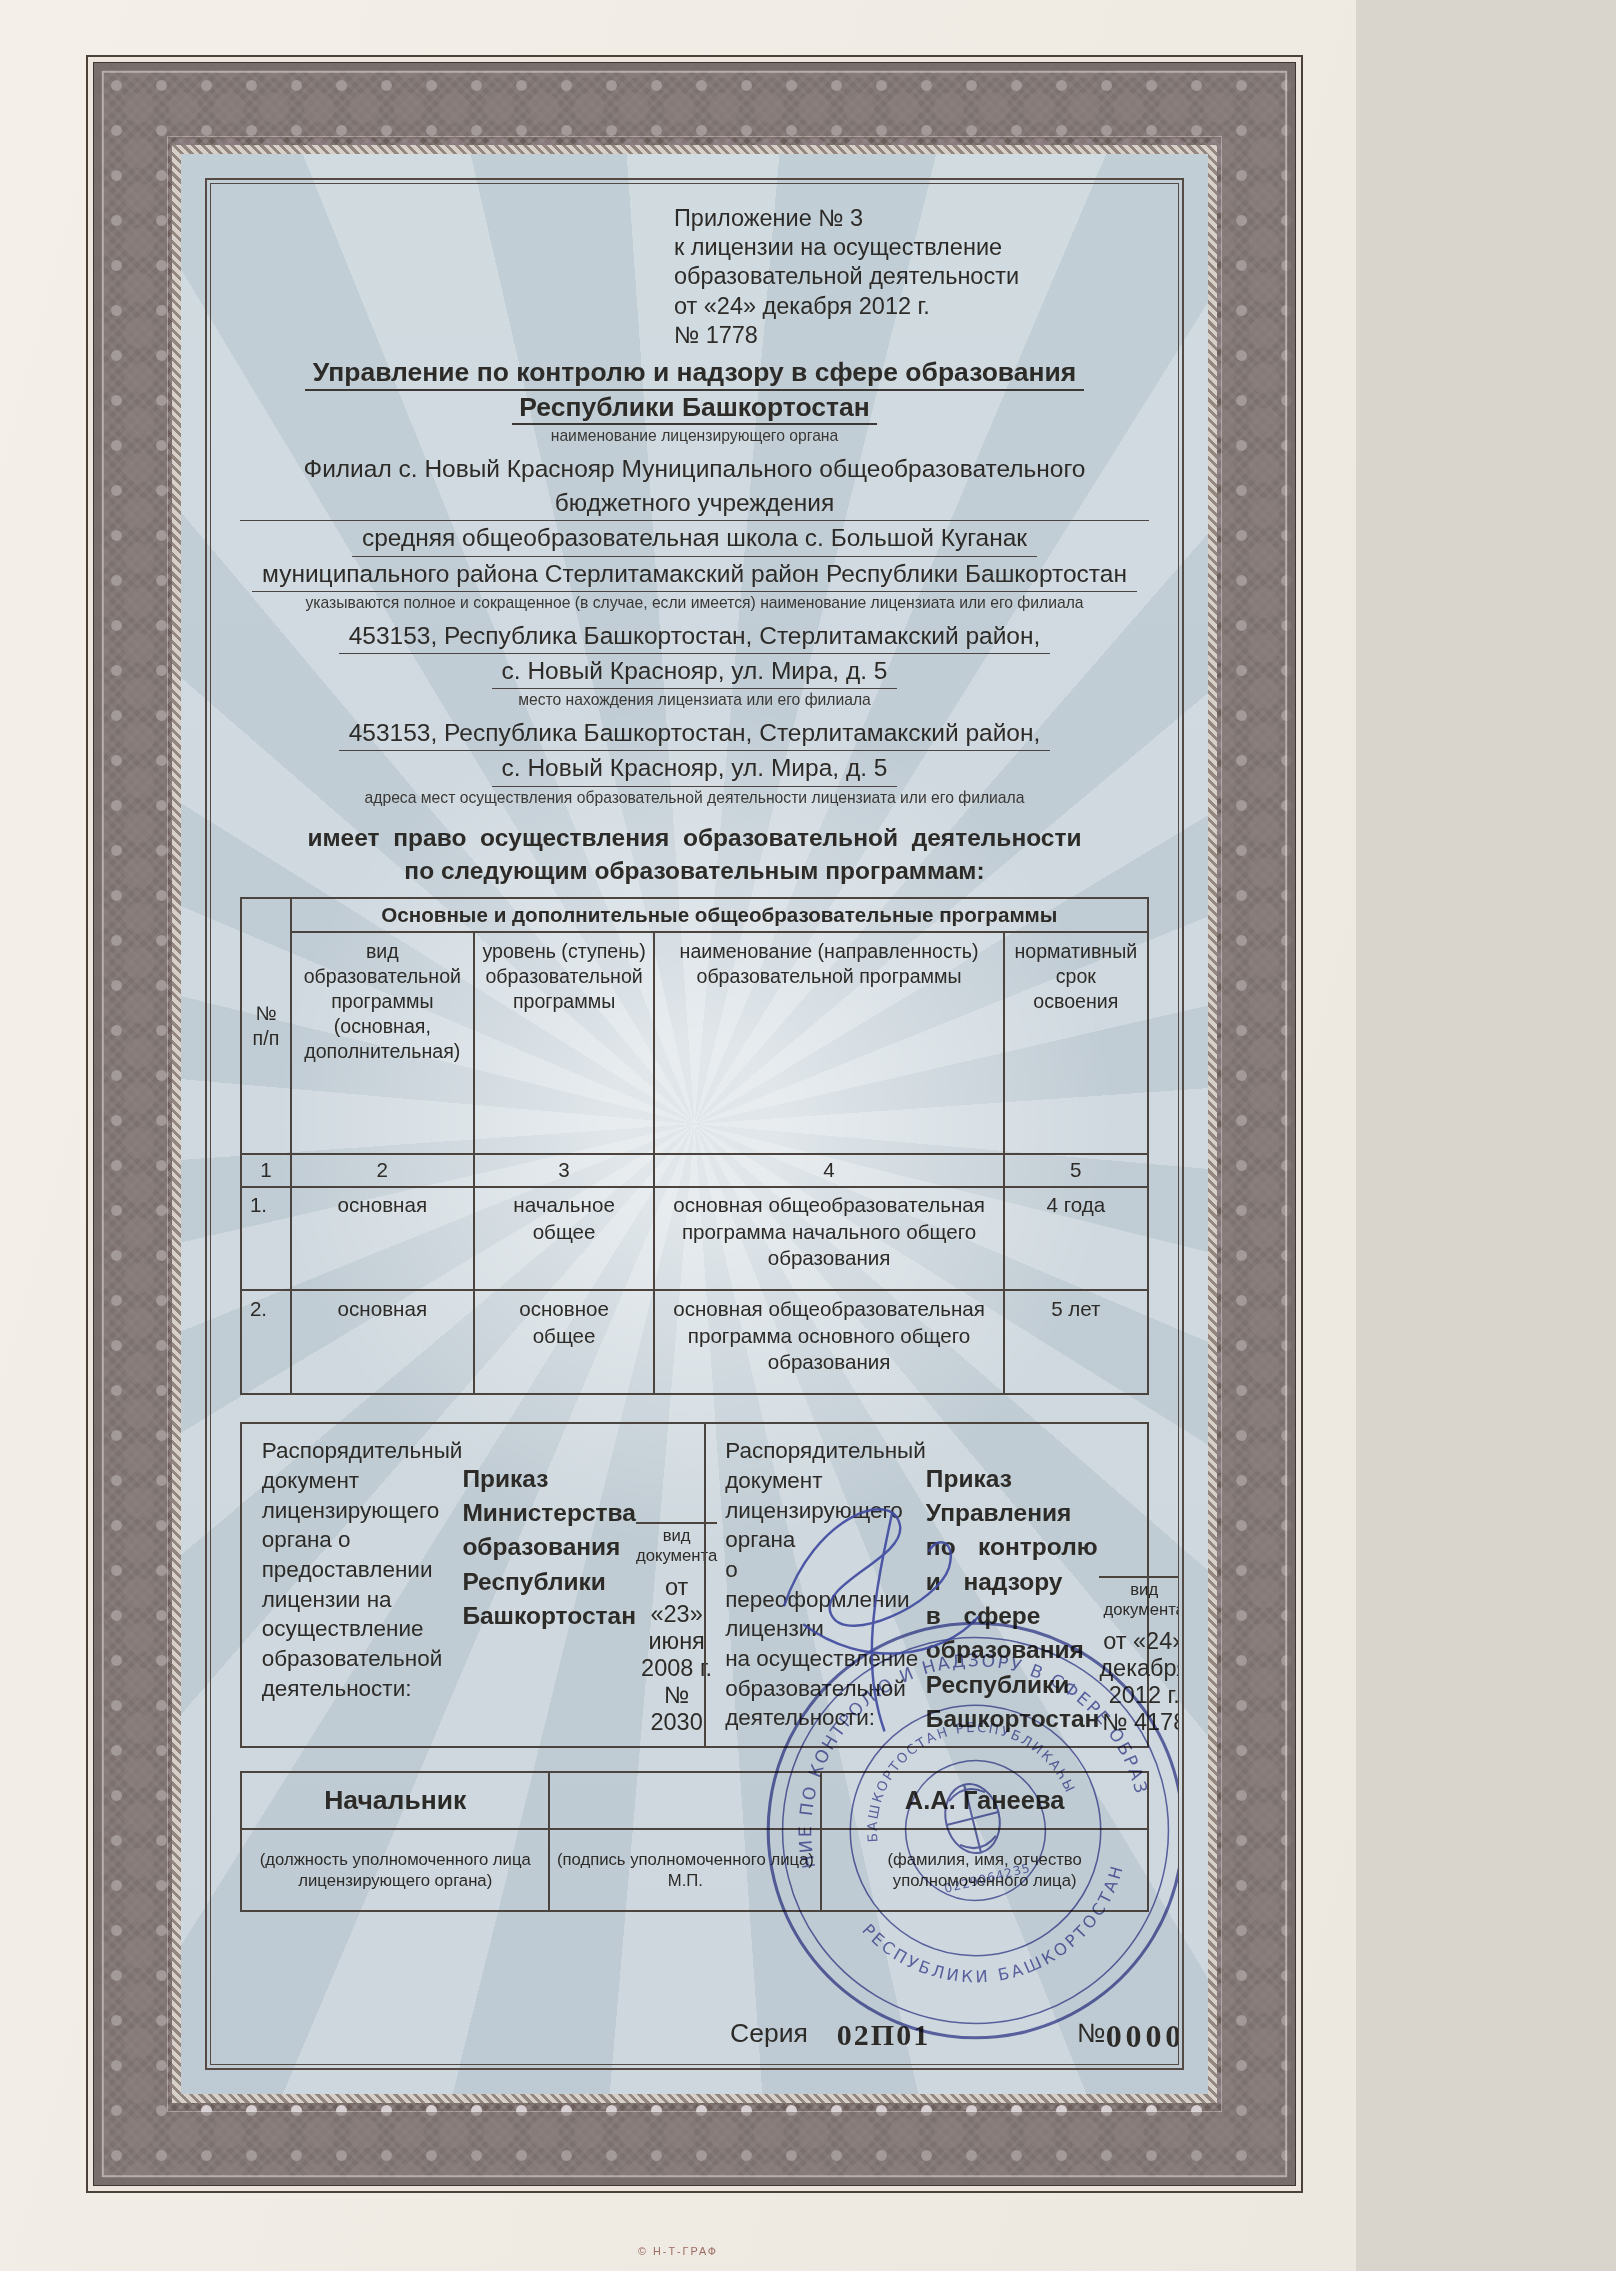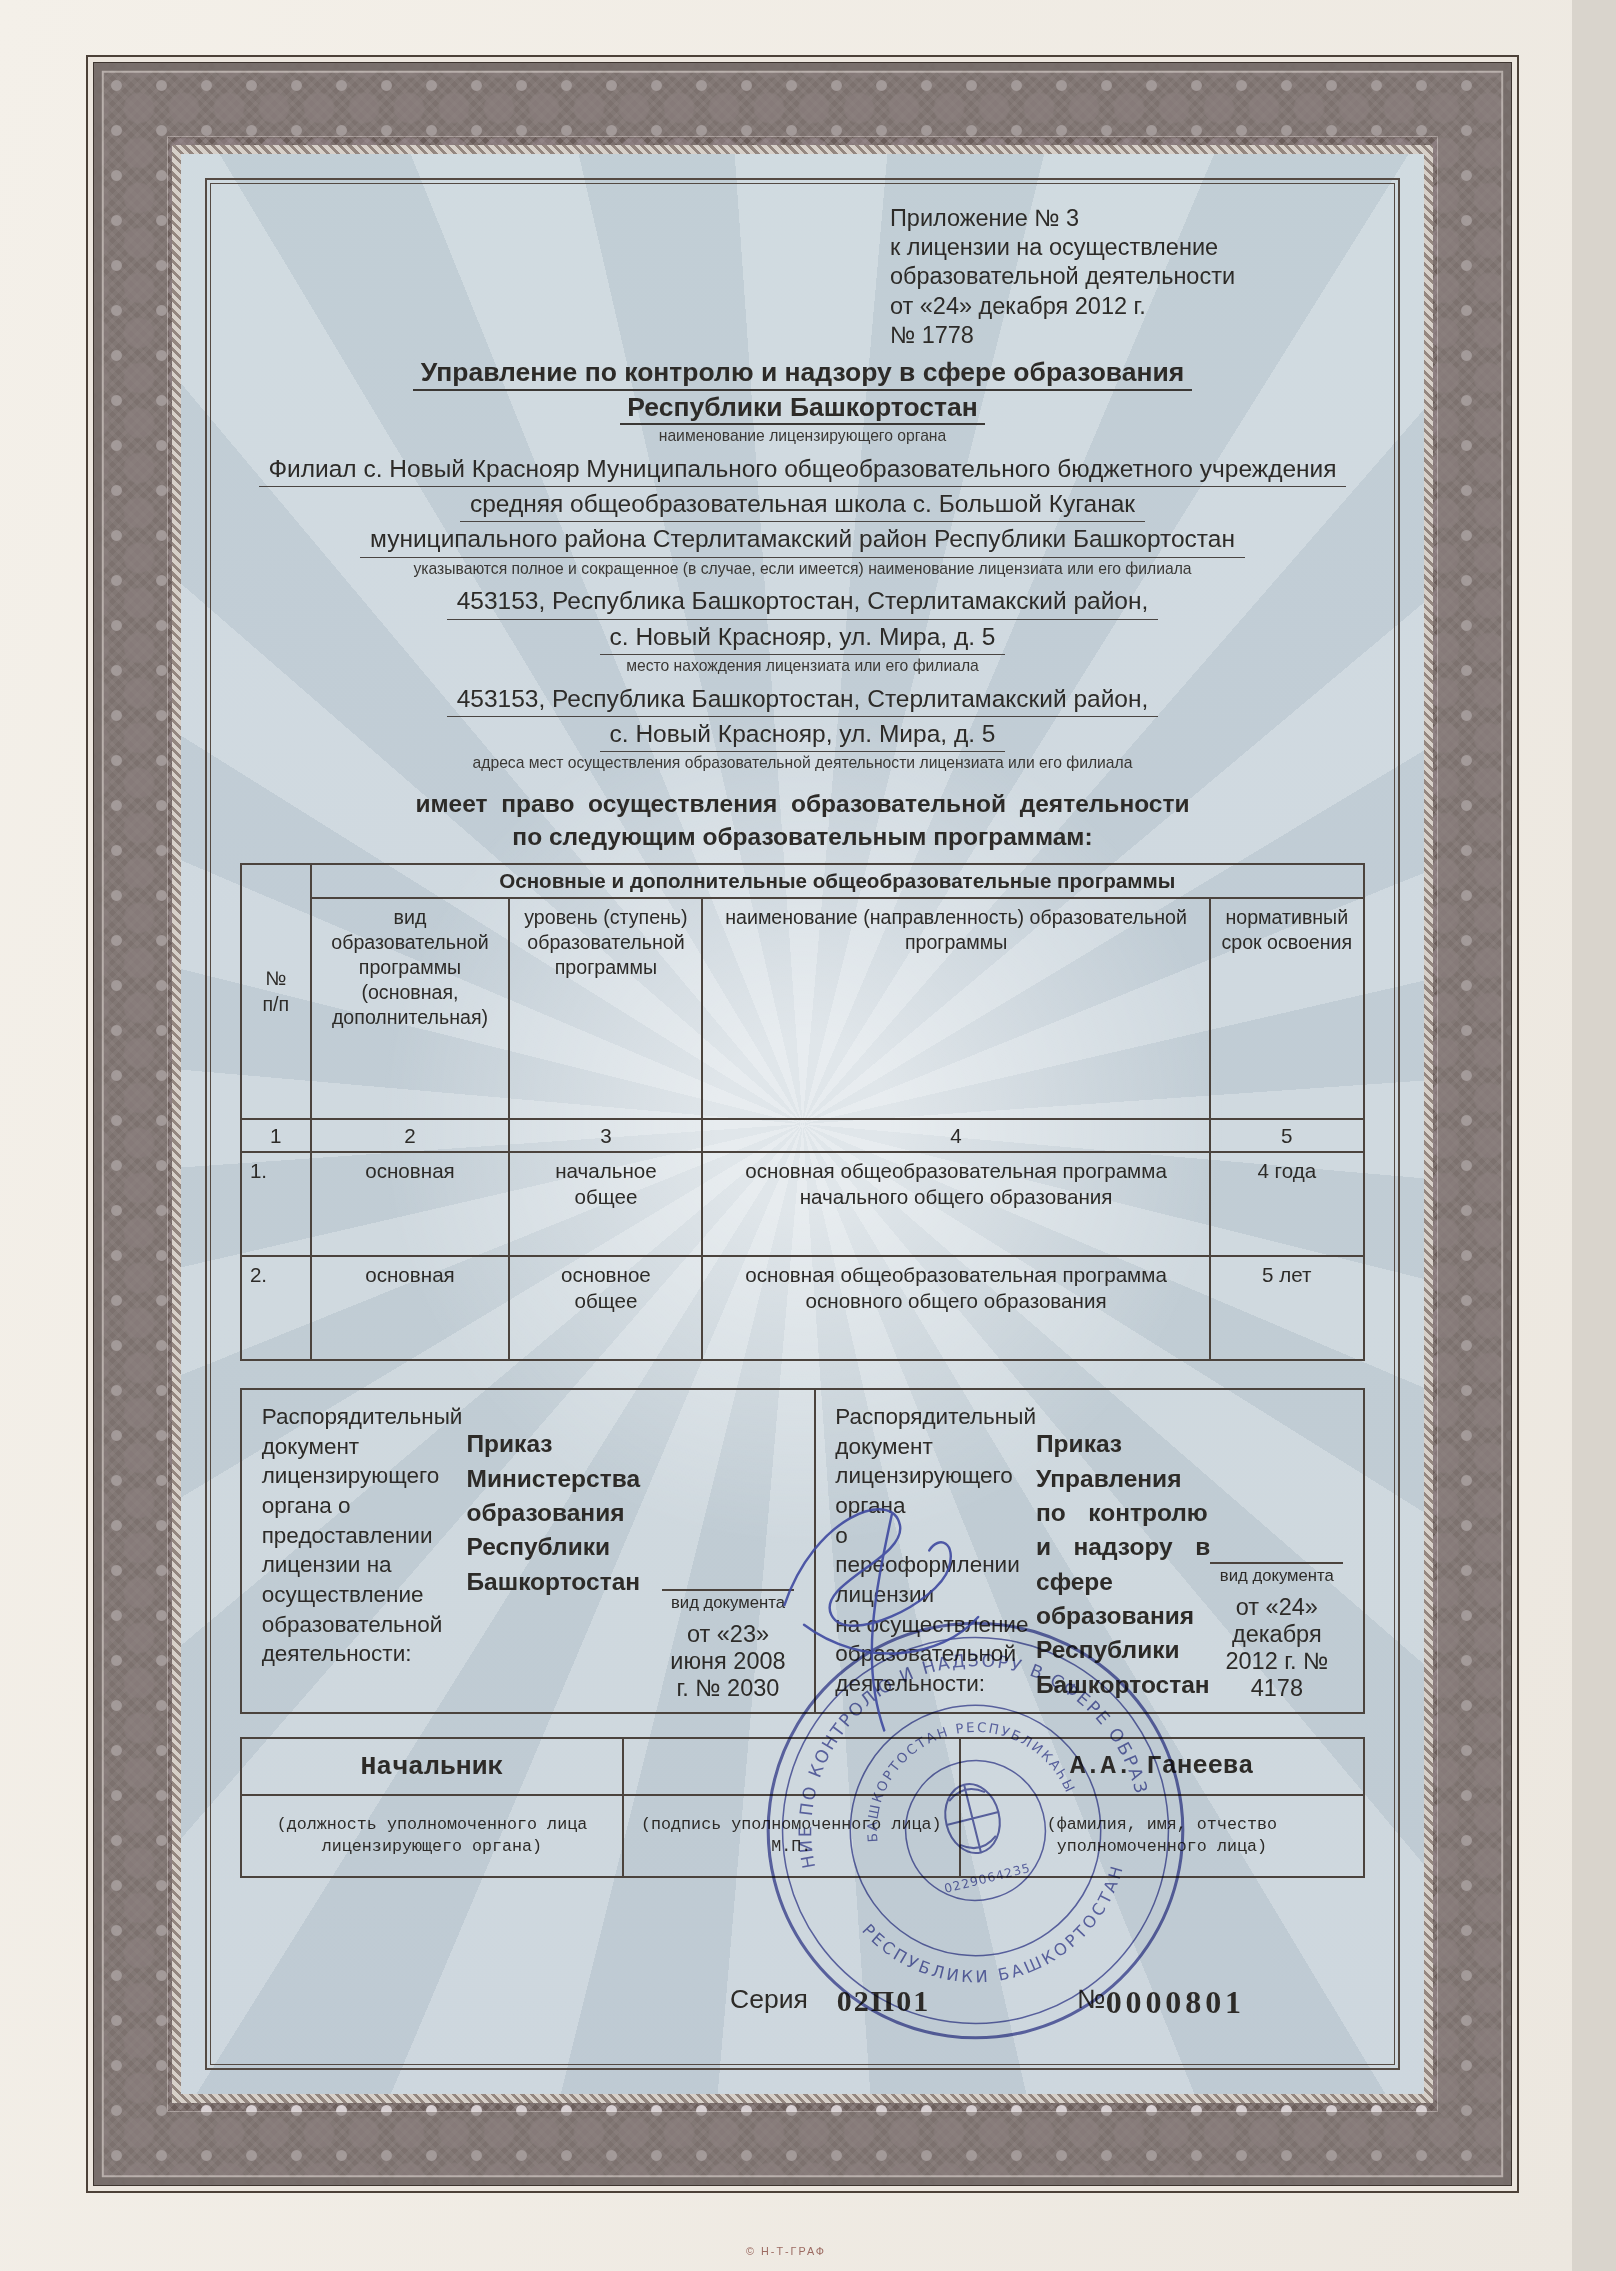--- a/index.html
+++ b/index.html
@@ -1,16 +1,16 @@
 <!DOCTYPE html>
 <html><head>
 <meta charset="utf-8">
 <style>
   html,body{margin:0;padding:0;background:#d9d4cc;}
-  .page{position:relative;width:1572px;height:2271px;background:linear-gradient(105deg,#f4f0e9,#ece7df);
+  .page{position:relative;width:1356px;height:2271px;background:linear-gradient(105deg,#f4f0e9,#ece7df);
         font-family:"Liberation Sans",sans-serif;color:#2d2b28;overflow:hidden;}
 
   
   .ornate-wrap{position:absolute;left:86px;top:55px;right:53px;bottom:78px;border:2px solid #4c4138;
                background:#ece6de;padding:4.9px;box-sizing:border-box;}
   .band{height:100%;box-sizing:border-box;border:1px solid #3e3530;padding:82px 78px;
         background-color:#6b5e5b;
         background-image:
           radial-gradient(circle, rgba(232,225,229,.85) 0 4.9px, rgba(232,225,229,0) 5.9px),
           radial-gradient(circle, rgba(150,135,140,.6) 0 14.7px, rgba(150,135,140,0) 15.7px),
@@ -66,21 +66,21 @@
   .order-name{margin-top:25.5px;font-weight:700;font-size:24.5px;line-height:1.4;}
   .order-name span{display:block;}
   .order-name .ws{word-spacing:15.7px;}
   .order-bottom{margin-top:auto;padding-top:23.5px;}
   .doc-rule{border-top:2px solid #4b433d;}
   .order-caption{font-size:16.7px;text-align:center;margin-top:2px;}
   .order-date{text-align:center;font-size:23.5px;margin-top:7.8px;}
 
   
   table.sig{width:100%;border-collapse:collapse;margin-top:23.5px;}
-  table.sig td{border:2px solid #4b433d;text-align:center;vertical-align:middle;font-family:Liberation Mono, monospace;}
+  table.sig td{border:2px solid #4b433d;text-align:center;vertical-align:middle;}
   table.sig .r1 td{height:53px;font-weight:700;}
   table.sig .pos{font-size:26.5px;}
   table.sig .fio{font-size:25.5px;}
   table.sig .r2 td{height:78px;font-size:16.7px;line-height:1.3;}
   col.s0{width:34%;} col.s1{width:30%;} col.s2{width:36%;}
 
   
   .series-row{display:flex;align-items:flex-start;margin-top:106px;margin-left:490px;}
   .series-label{font-size:26.5px;}
   .series-value{font-family:"Liberation Serif",serif;font-weight:700;font-size:30px;letter-spacing:2px;margin-left:29px;}

